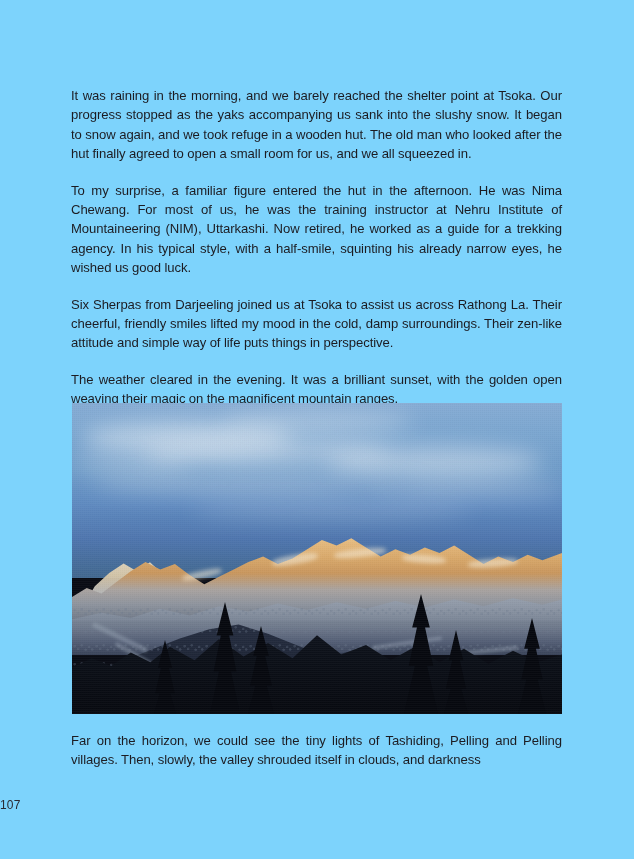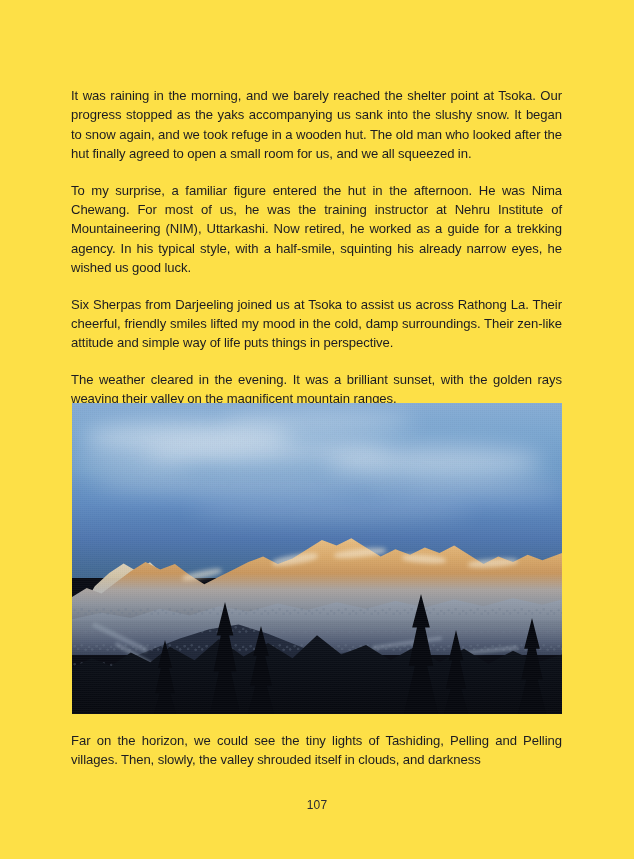--- a/index.html
+++ b/index.html
@@ -14,21 +14,21 @@
     font-family: "Liberation Sans", sans-serif;
     color: #1c1c22;
     overflow: hidden;
   }
 
   .page {
     position: absolute;
     left: 0; top: 0;
     width: 634px;
     height: 859px;
-    background: #fde047;
+    background: #7dd3fc;
   }
 
   .content {
     position: absolute;
     left: 71px;
     top: 86px;
     width: 491px;
   }
 
   p.body-par {
@@ -256,36 +256,36 @@
     left: 71px;
     top: 731px;
     width: 491px;
   }
 
   .folio {
     position: absolute;
     left: 0;
     top: 798px;
     width: 634px;
-    text-align: center;
+    text-align: left;
     font-size: 12px;
     color: #2a2a33;
     letter-spacing: .2px;
   }
 </style>
 </head>
 <body>
 
 <div class="page">
 
   <div class="content">
     <p class="body-par">It was raining in the morning, and we barely reached the shelter point at Tsoka. Our progress stopped as the yaks accompanying us sank into the slushy snow. It began to snow again, and we took refuge in a wooden hut. The old man who looked after the hut finally agreed to open a small room for us, and we all squeezed in.</p>
     <p class="body-par">To my surprise, a familiar figure entered the hut in the afternoon. He was Nima Chewang. For most of us, he was the training instructor at Nehru Institute of Mountaineering (NIM), Uttarkashi. Now retired, he worked as a guide for a trekking agency. In his typical style, with a half-smile, squinting his already narrow eyes, he wished us good luck.</p>
     <p class="body-par">Six Sherpas from Darjeeling joined us at Tsoka to assist us across Rathong La. Their cheerful, friendly smiles lifted my mood in the cold, damp surroundings. Their zen-like attitude and simple way of life puts things in perspective.</p>
-    <p class="body-par">The weather cleared in the evening. It was a brilliant sunset, with the golden rays weaving their valley on the magnificent mountain ranges.</p>
+    <p class="body-par">The weather cleared in the evening. It was a brilliant sunset, with the golden open weaving their magic on the magnificent mountain ranges.</p>
   </div>
 
   <div class="photo-wrap">
     <div class="photo">
 
       <div class="sky"></div>
       <div class="cloud c1"></div>
       <div class="cloud c2"></div>
       <div class="cloud c3"></div>
       <div class="cloud c4"></div>

